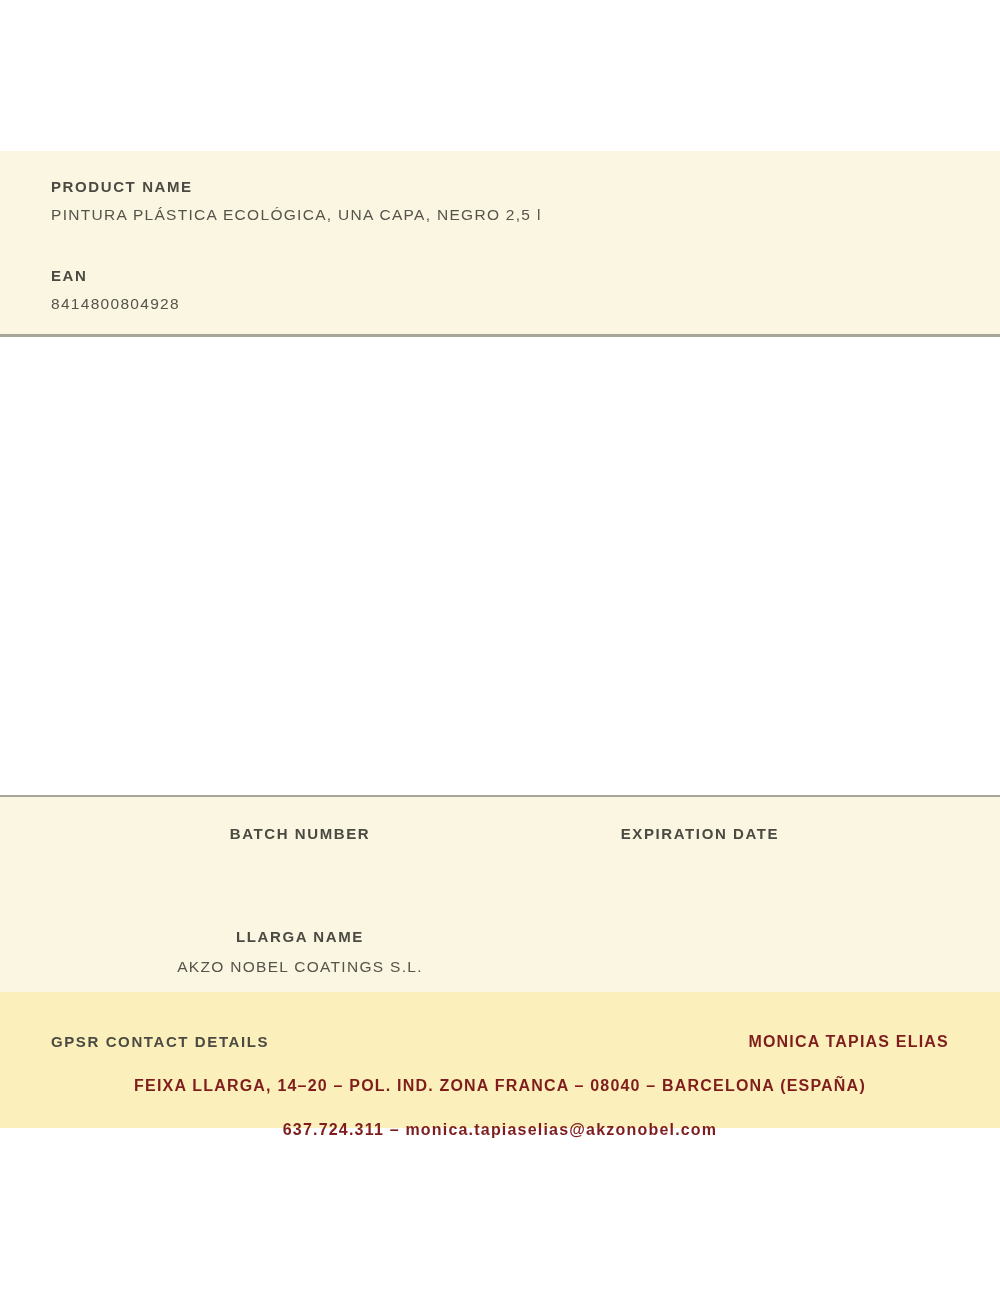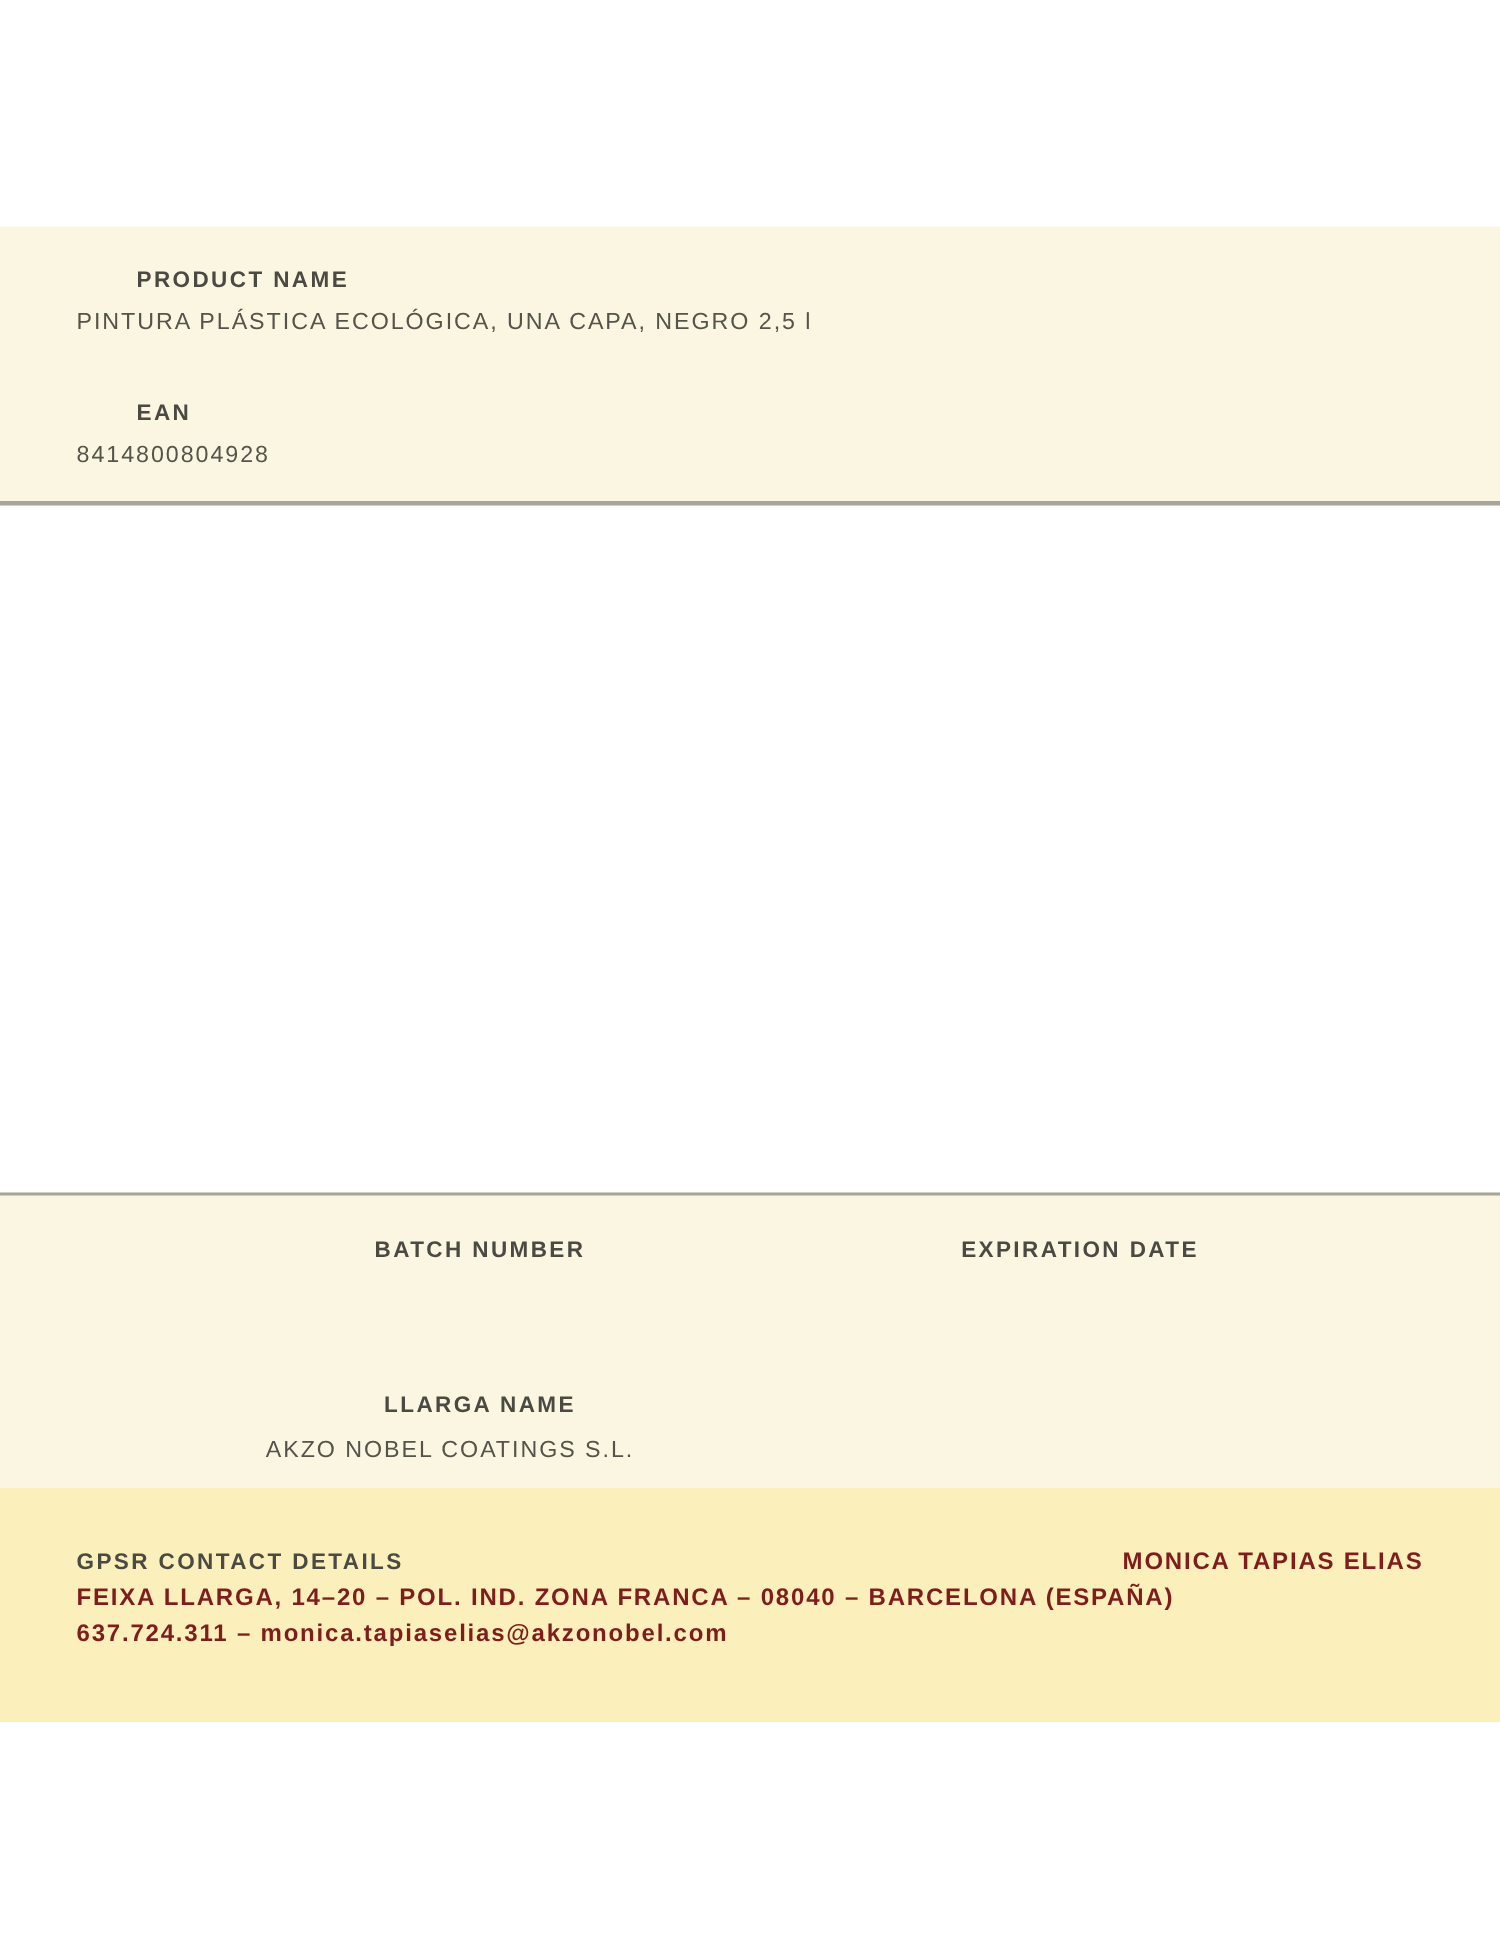--- a/index.html
+++ b/index.html
@@ -24,21 +24,20 @@
     top: 151px; height: 186px;
     background: #fbf6e1;
     border-bottom: 3px solid #a6a597;
     padding: 26px 51px 0 51px;
   }
   .field-label {
     font-size: 15px; font-weight: 700;
     letter-spacing: 1.6px;
     color: #4b4a42;
     line-height: 19px;
-    margin-left: 40px;
   }
   .field-value {
     font-size: 15.5px; font-weight: 400;
     letter-spacing: 1.3px;
     color: #55544b;
     line-height: 20px;
     margin-top: 9px;
   }
   #product-band .field + .field { margin-top: 41px; }
   
@@ -52,43 +51,43 @@
     width: 800px; margin: 0 auto;
     display: grid;
     grid-template-columns: 1fr 1fr;
     text-align: center;
   }
   .cols.row1 { margin-top: 27px; }
   .cols.row2 { margin-top: 73px; }
   .cols .field-value { margin-top: 11px; }
   
   #gpsr-band {
-    top: 992px; height: 156px;
+    top: 992px; height: 136px;
     background: #fbf0bb;
     padding: 40px 51px 0 51px;
   }
   .gpsr-row {
     display: flex;
     justify-content: space-between;
     align-items: baseline;
     line-height: 20px;
   }
   .gpsr-label {
     font-size: 15px; font-weight: 700;
     letter-spacing: 1.6px;
     color: #4b4a42;
   }
   .gpsr-right, .gpsr-line {
     font-size: 16px; font-weight: 700;
     letter-spacing: 1.2px;
     color: #7f1d1d;
   }
   .gpsr-line {
-    text-align: left;
-    margin-top: 4px;
+    text-align: center;
+    margin-top: 24px;
     line-height: 20px;
   }
 </style>
 </head>
 <body>
 
 <div class="page">
 
   <section class="band" id="product-band">
     <div class="field">

